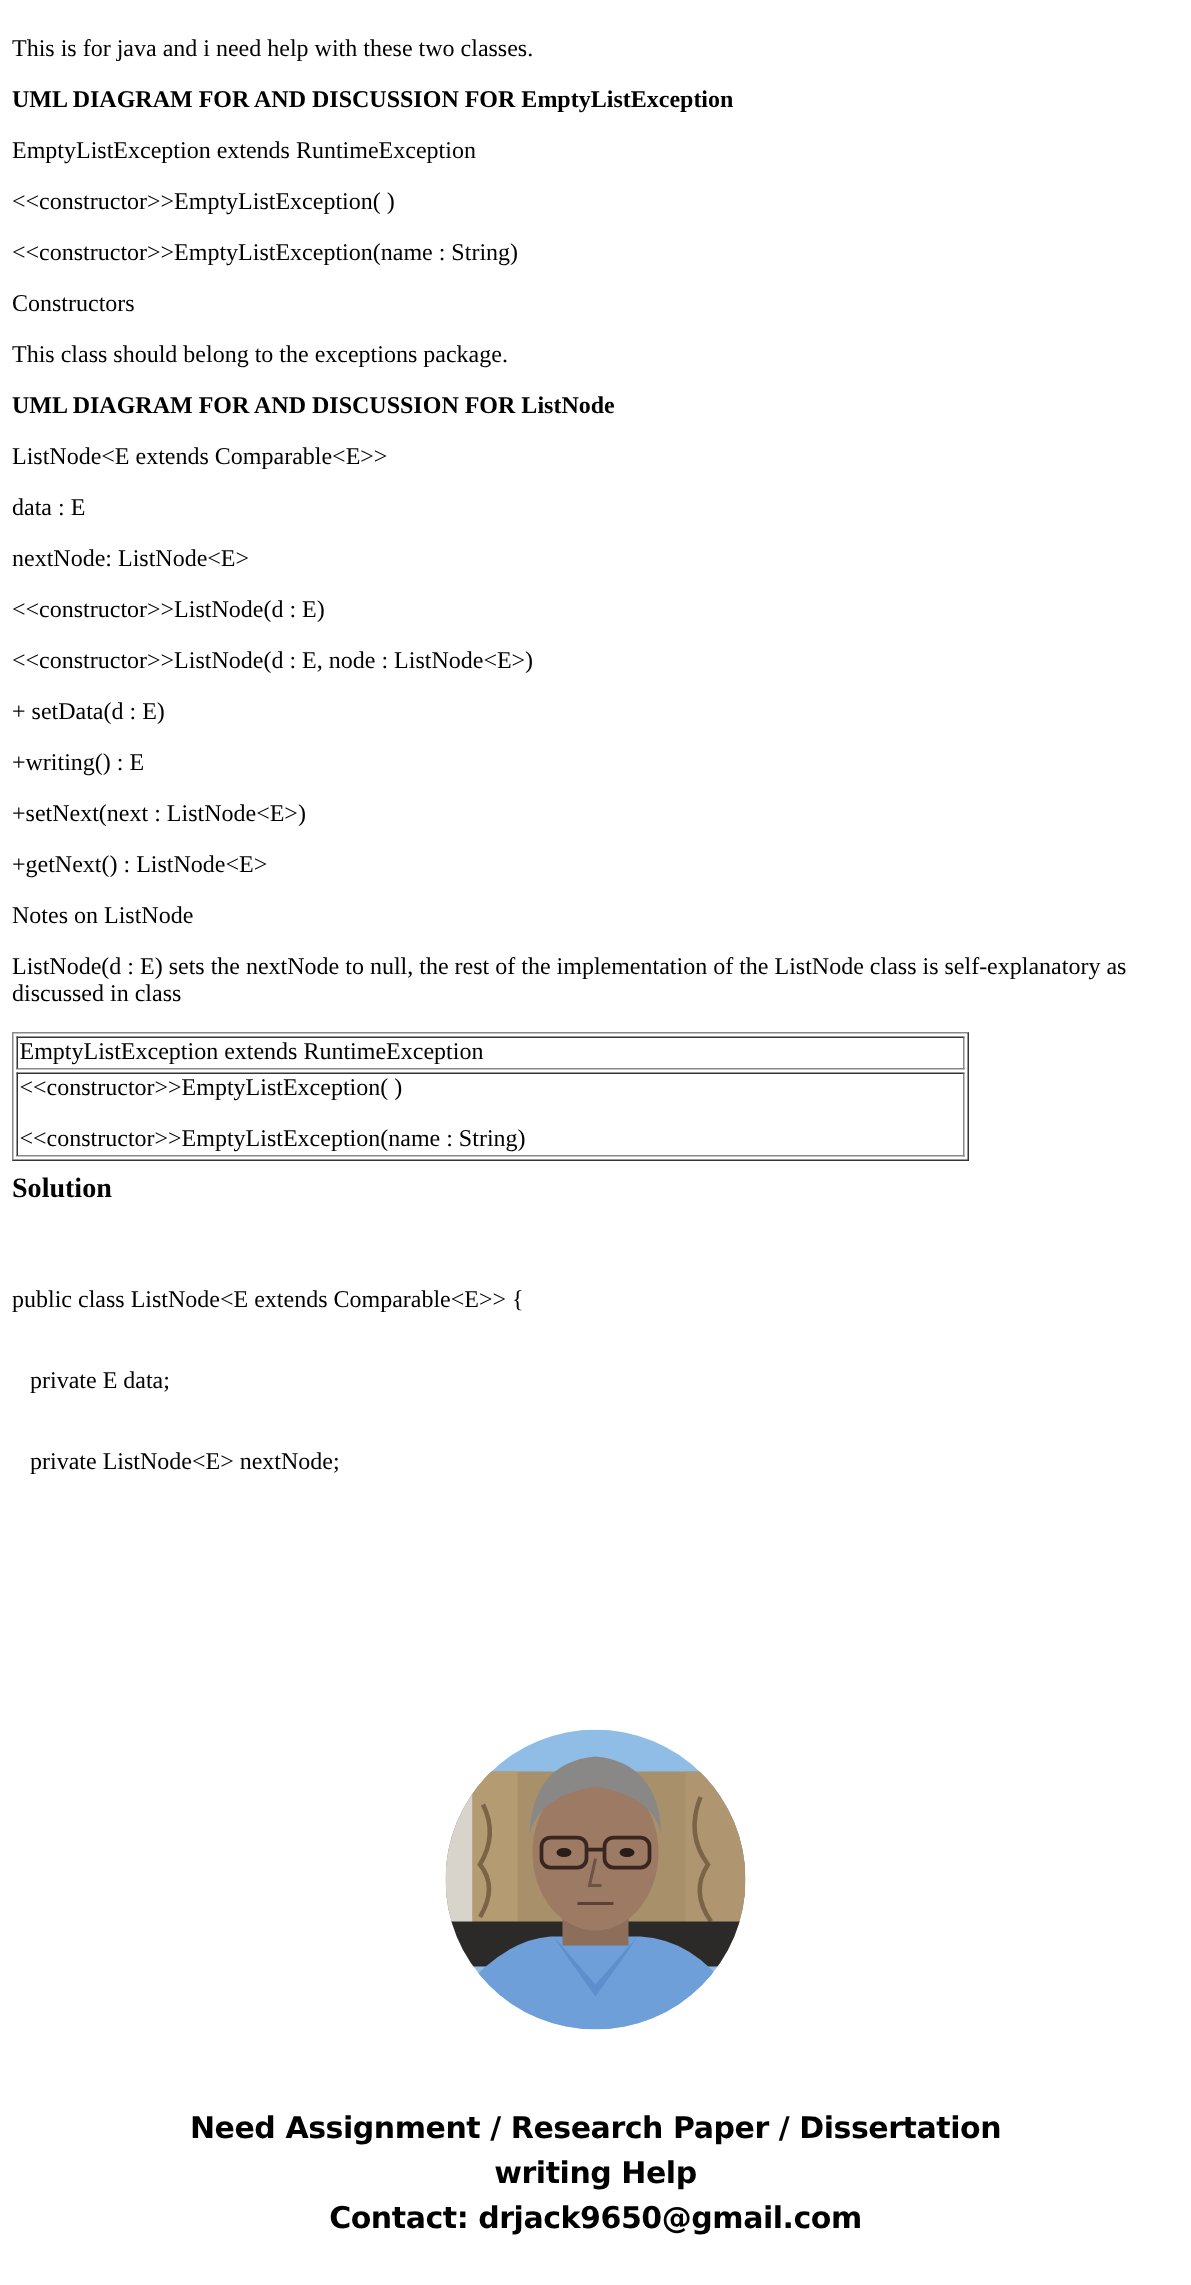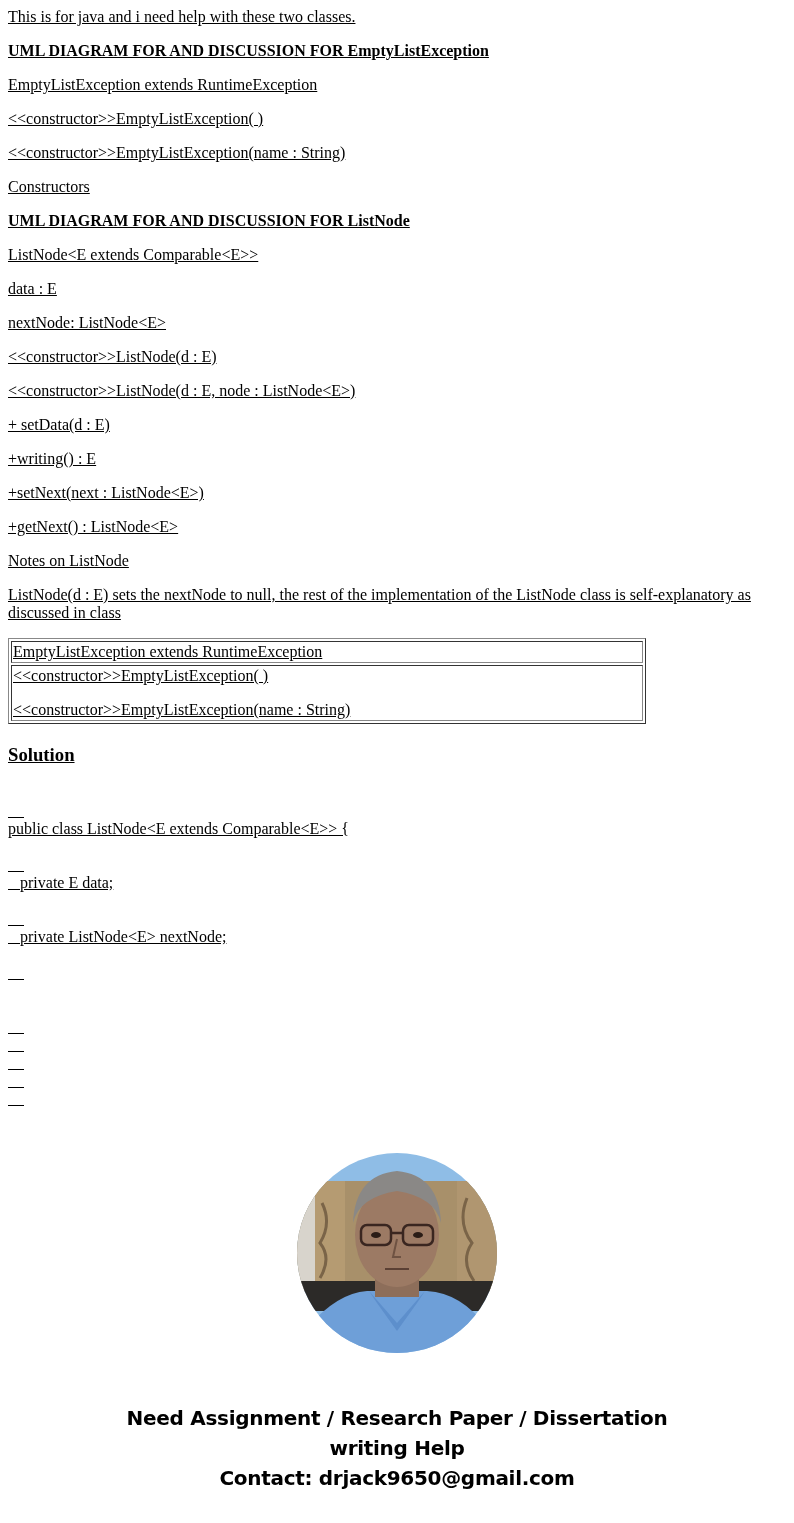--- a/index.html
+++ b/index.html
@@ -9,25 +9,24 @@
       overflow: hidden;
       position: relative;
       font-family: "Liberation Serif", serif;
       font-size: 16px;
       line-height: 18px;
       color: #000000;
     }
     .content {
       position: absolute;
       left: 8px;
-      top: 8px;
+      top: 24px;
       width: 778px;
       height: 1114px;
       overflow: hidden;
-      text-decoration: underline;
     }
     .content p { margin: 0 0 16px 0; }
     .content p.bold { font-weight: bold; }
     table.uml {
       border: 1px outset #888;
       border-spacing: 2px;
       border-collapse: separate;
       width: 638px;
       margin: 0 0 0 0;
     }
@@ -36,21 +35,21 @@
       padding: 1px;
       font-size: 16px;
       line-height: 18px;
       vertical-align: top;
     }
     table.uml td .cell-line { display: block; }
     table.uml td .cell-gap { display: block; height: 16px; }
     h3.solution {
       font-size: 18.72px;
       font-weight: bold;
-      margin: 20px 0 18px 0;
+      margin: 8px 0 18px 0;
       line-height: 22px;
     }
     .code { white-space: pre; line-height: 18px; }
     .code .code-line { display: block; min-height: 18px; }
 
     .photo {
       position: absolute;
       left: 297px;
       top: 1153px;
       width: 200px;
@@ -76,20 +75,21 @@
 </head>
 <body>
 
 <div class="content">
   <p>This is for java and i need help with these two classes.</p>
   <p class="bold">UML DIAGRAM FOR AND DISCUSSION FOR EmptyListException</p>
   <p>EmptyListException extends RuntimeException</p>
   <p>&lt;&lt;constructor&gt;&gt;EmptyListException( )</p>
   <p>&lt;&lt;constructor&gt;&gt;EmptyListException(name : String)</p>
   <p>Constructors</p>
+  <p>This class should belong to the exceptions package.</p>
 
   <p class="bold">UML DIAGRAM FOR AND DISCUSSION FOR ListNode</p>
   <p>ListNode&lt;E extends Comparable&lt;E&gt;&gt;</p>
   <p>data : E</p>
   <p>nextNode: ListNode&lt;E&gt;</p>
   <p>&lt;&lt;constructor&gt;&gt;ListNode(d : E)</p>
   <p>&lt;&lt;constructor&gt;&gt;ListNode(d : E, node : ListNode&lt;E&gt;)</p>
   <p>+ setData(d : E)</p>
   <p>+writing() : E</p>
   <p>+setNext(next : ListNode&lt;E&gt;)</p>

